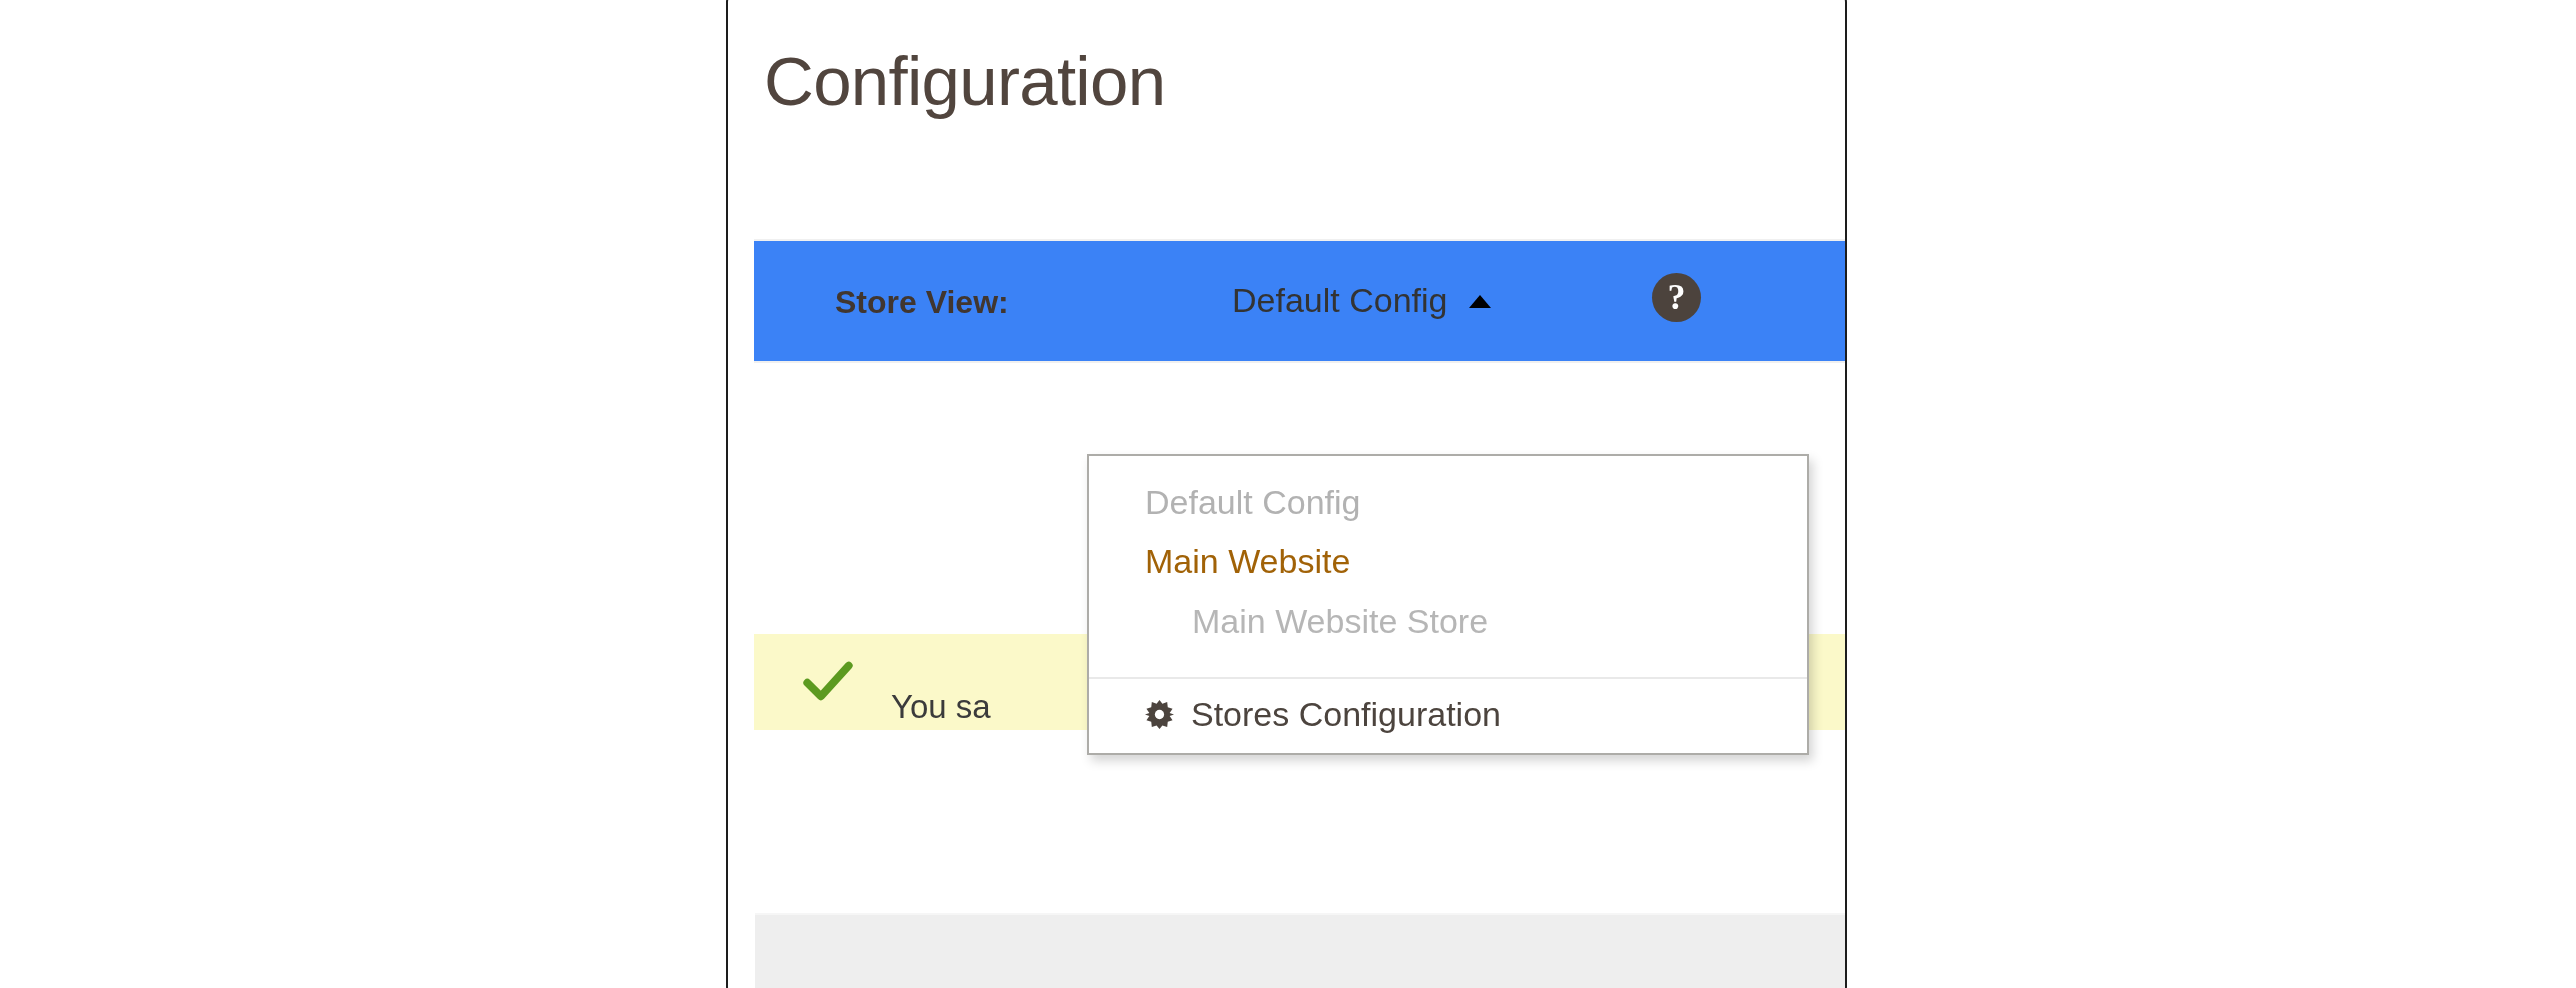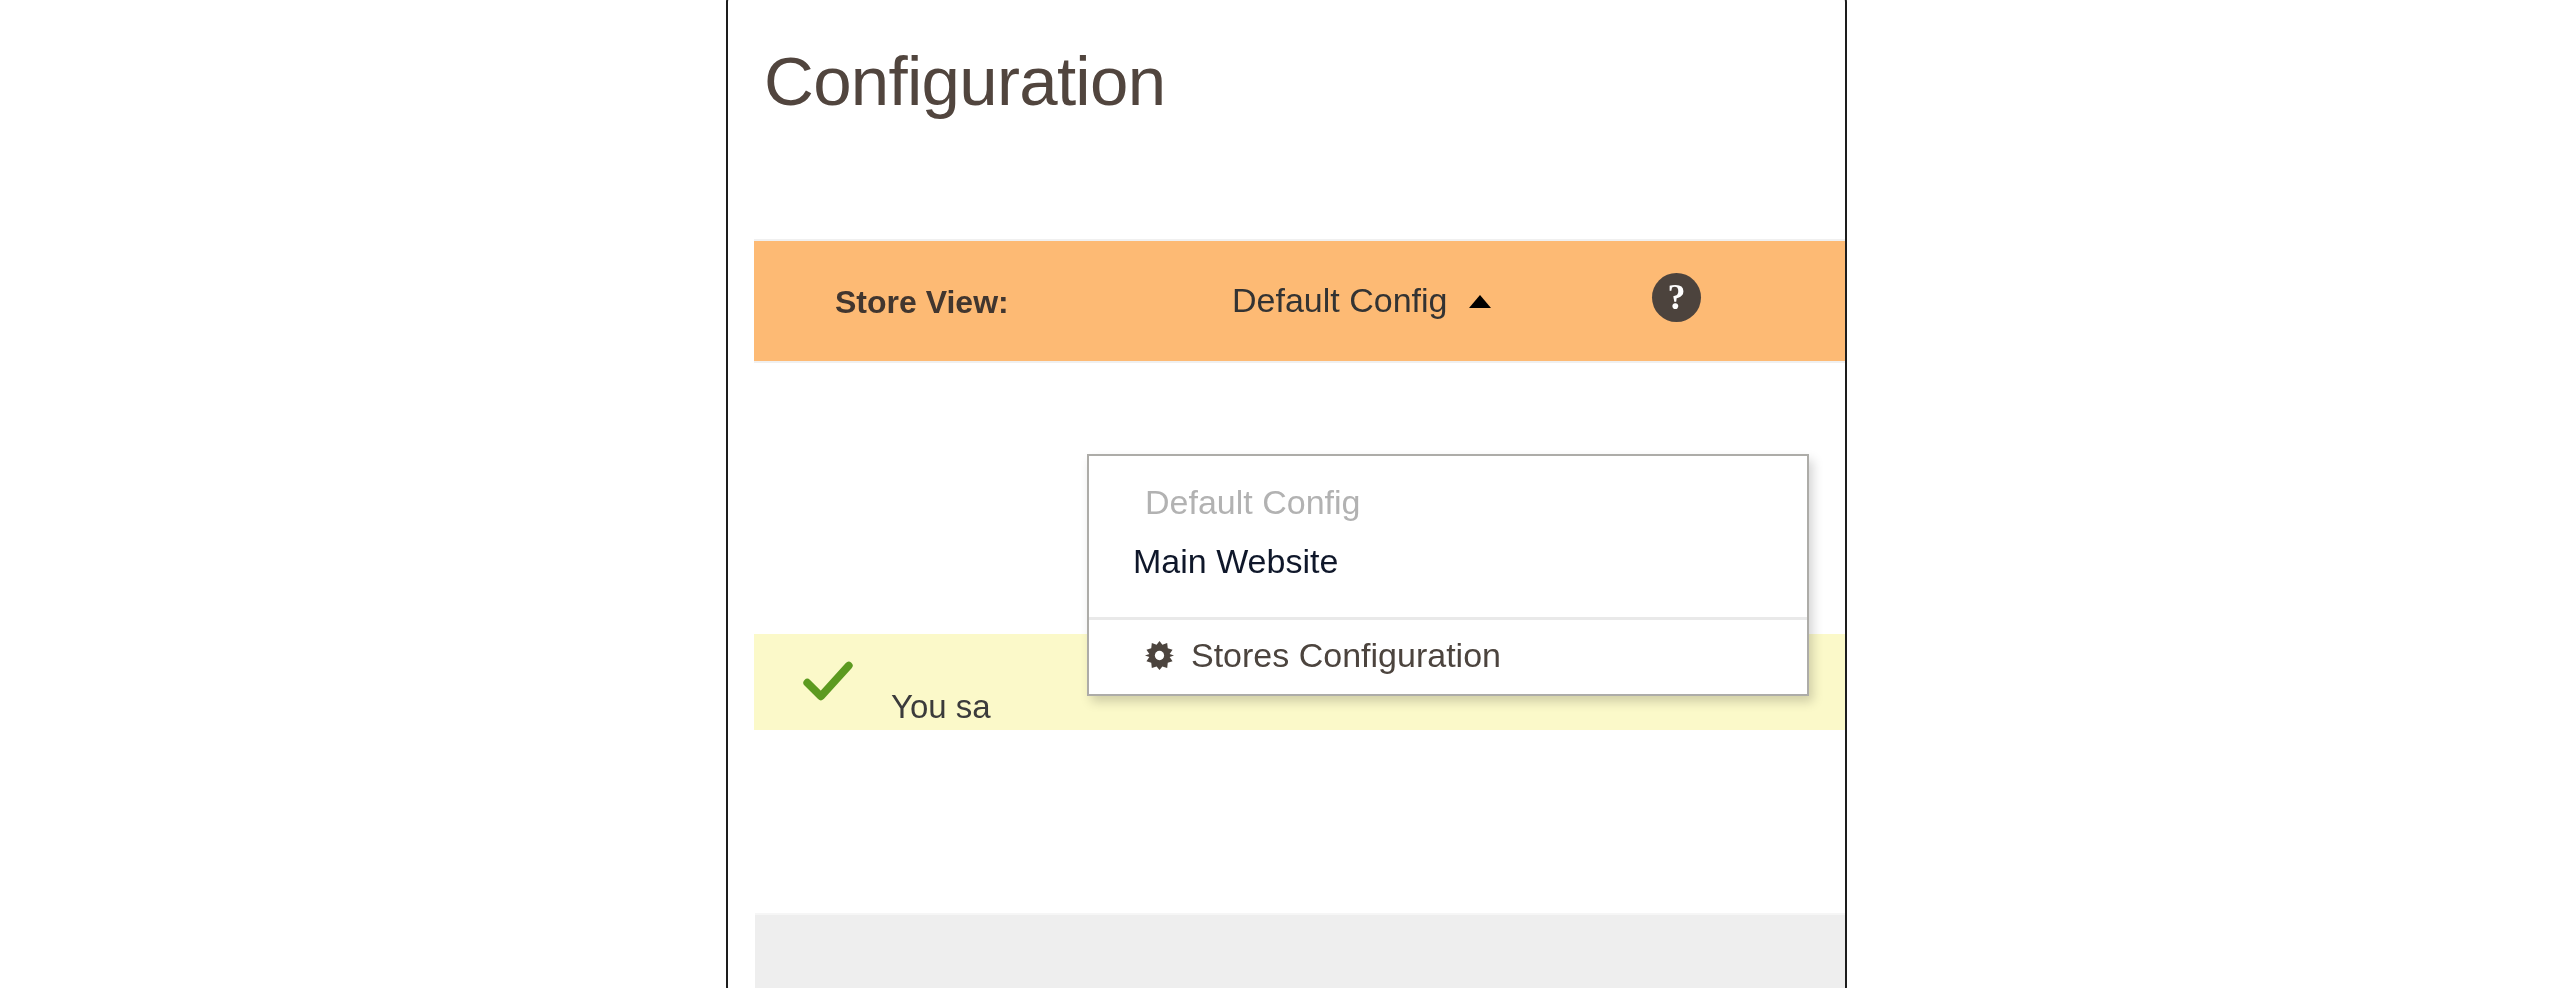--- a/index.html
+++ b/index.html
@@ -46,21 +46,21 @@
     line-height: 1;
   }
 
   
   .switcher-strip {
     position: absolute;
     left: 26px;
     top: 253px;
     width: 1100px;
     height: 124px;
-    background: #fdba74;
+    background: #3b82f6;
     border-top: 2.2px solid #f0f0f0;
     border-bottom: 2.2px solid #f0f0f0;
     box-sizing: border-box;
   }
 
   .store-view-label {
     position: absolute;
     left: 81px;
     top: 45px;
     font-size: 32px;
@@ -176,21 +176,21 @@
   }
 
   .dd-item {
     font-size: 34px;
     line-height: 1;
     padding: 12.2px 0 13px 0;
     white-space: nowrap;
     cursor: pointer;
   }
 
-  .dd-item.lvl-website { padding-left: 44px; color: #0f172a; }
+  .dd-item.lvl-website { padding-left: 56px; color: #a16207; }
   .dd-item.lvl-default { padding-left: 56px; color: #b2b2b2; cursor: default; }
   .dd-item.lvl-group   { padding-left: 103px; color: #b6b6b6; cursor: default; }
   .dd-item.lvl-view    { padding-left: 150px; color: #4c443e; }
 
   .dd-divider {
     height: 2.2px;
     background: #e9e9e9;
     margin: 16px 0 0 0;
   }
 
@@ -241,20 +241,21 @@
 
     <div class="bottom-panel"></div>
 
   </div>
 
   <div class="store-dropdown">
 
     <div class="dd-list">
       <div class="dd-item lvl-default">Default Config</div>
       <div class="dd-item lvl-website">Main Website</div>
+      <div class="dd-item lvl-group">Main Website Store</div>
     </div>
 
     <div class="dd-divider"></div>
 
     <div class="dd-footer">
       <svg class="gear-icon" viewBox="0 0 40 40">
         <path fill="#4c443e" d="M20 0 L24 5 L30.6 2.8 L31.4 10 L38 12 L34 18 L40 20 L34 22 L38 28 L31.4 30 L30.6 37.2 L24 35 L20 40 L16 35 L9.4 37.2 L8.6 30 L2 28 L6 22 L0 20 L6 18 L2 12 L8.6 10 L9.4 2.8 L16 5 Z"></path>
         <circle cx="20" cy="20" r="6.4" fill="#ffffff"></circle>
       </svg>
       <span class="dd-footer-label">Stores Configuration</span>

